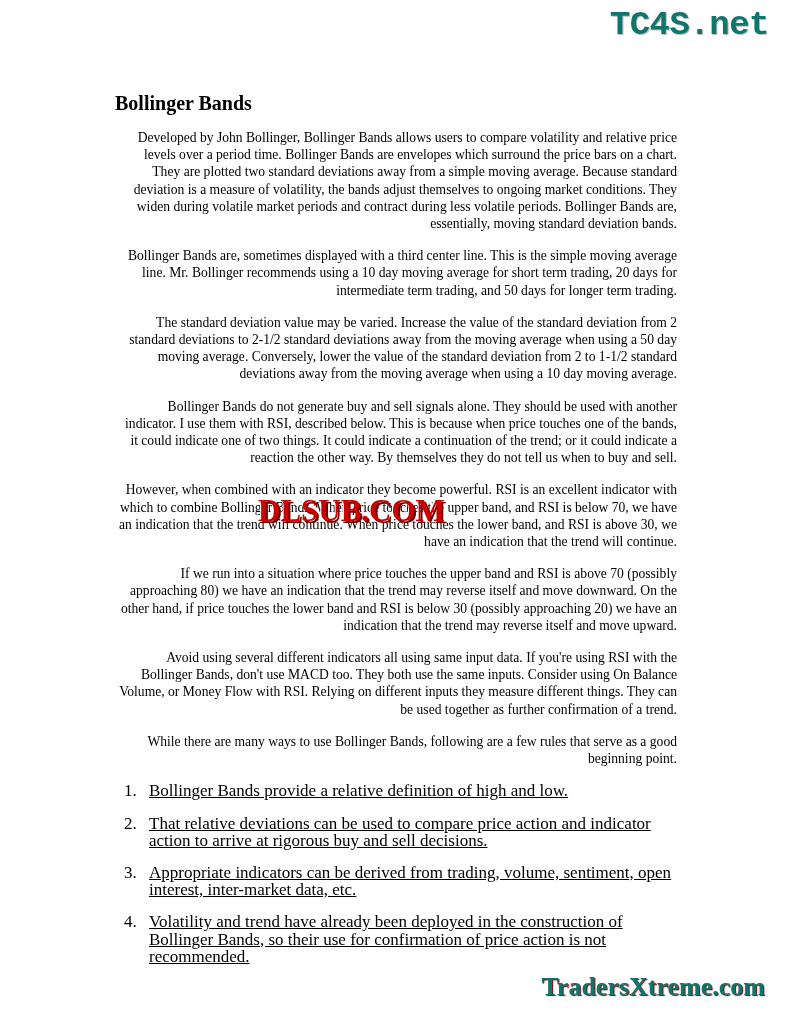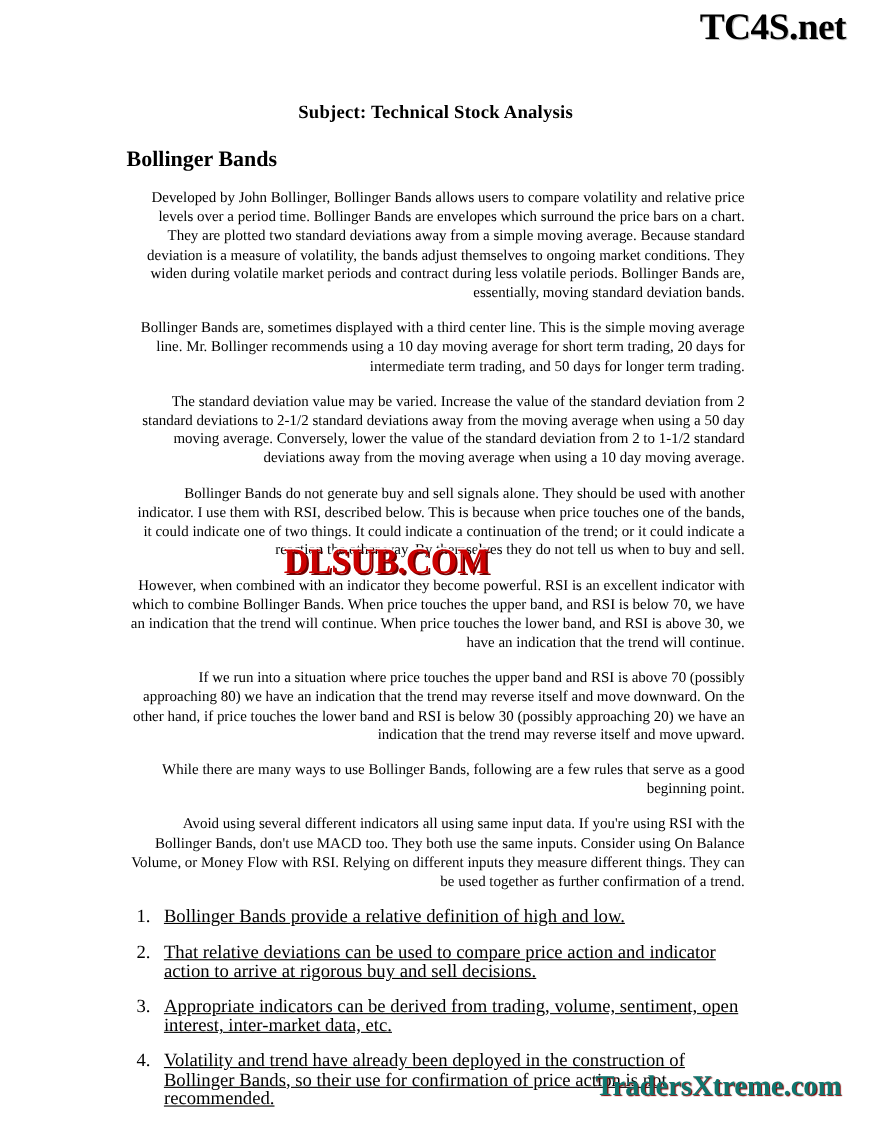--- a/index.html
+++ b/index.html
@@ -14,24 +14,24 @@
     background: #ffffff;
     overflow: hidden;
     font-family: "Liberation Serif", serif;
     color: #000000;
     box-sizing: border-box;
   }
   .watermark-top {
     position: absolute;
     top: 6px;
     right: 22px;
-    font-family: Liberation Serif, serif;
+    font-family: Liberation Mono, monospace;
     font-weight: bold;
     font-size: 34px;
-    color: #000000;
+    color: #0f766e;
     letter-spacing: -0.5px;
     text-shadow: 1px 1px 0 #bdbdbd;
   }
   .watermark-bottom {
     position: absolute;
     bottom: 22px;
     right: 26px;
     font-family: "Liberation Serif", serif;
     font-weight: bold;
     font-size: 26px;
@@ -89,32 +89,31 @@
 </style>
 </head>
 <body>
 
 <div class="page">
 
   <div class="watermark-top">TC4S.net</div>
 
   <div class="content">
 
-    <h1 class="doc-title">Subject: Technical Stock Analysis</h1>
 
     <h2 class="section-title">Bollinger Bands</h2>
 
     <p class="para">Developed by John Bollinger, Bollinger Bands allows users to compare volatility and relative price levels over a period time. Bollinger Bands are envelopes which surround the price bars on a chart. They are plotted two standard deviations away from a simple moving average. Because standard deviation is a measure of volatility, the bands adjust themselves to ongoing market conditions. They widen during volatile market periods and contract during less volatile periods. Bollinger Bands are, essentially, moving standard deviation bands.</p>
     <p class="para">Bollinger Bands are, sometimes displayed with a third center line. This is the simple moving average line. Mr. Bollinger recommends using a 10 day moving average for short term trading, 20 days for intermediate term trading, and 50 days for longer term trading.</p>
     <p class="para">The standard deviation value may be varied. Increase the value of the standard deviation from 2 standard deviations to 2-1/2 standard deviations away from the moving average when using a 50 day moving average. Conversely, lower the value of the standard deviation from 2 to 1-1/2 standard deviations away from the moving average when using a 10 day moving average.</p>
     <p class="para">Bollinger Bands do not generate buy and sell signals alone. They should be used with another indicator. I use them with RSI, described below. This is because when price touches one of the bands, it could indicate one of two things. It could indicate a continuation of the trend; or it could indicate a reaction the other way. By themselves they do not tell us when to buy and sell.</p>
     <p class="para">However, when combined with an indicator they become powerful. RSI is an excellent indicator with which to combine Bollinger Bands. When price touches the upper band, and RSI is below 70, we have an indication that the trend will continue. When price touches the lower band, and RSI is above 30, we have an indication that the trend will continue.</p>
     <p class="para">If we run into a situation where price touches the upper band and RSI is above 70 (possibly approaching 80) we have an indication that the trend may reverse itself and move downward. On the other hand, if price touches the lower band and RSI is below 30 (possibly approaching 20) we have an indication that the trend may reverse itself and move upward.</p>
+    <p class="para">Avoid using several different indicators all using same input data. If you're using RSI with the Bollinger Bands, don't use MACD too. They both use the same inputs. Consider using On Balance Volume, or Money Flow with RSI. Relying on different inputs they measure different things. They can be used together as further confirmation of a trend.</p>
     <p class="para">While there are many ways to use Bollinger Bands, following are a few rules that serve as a good beginning point.</p>
-    <p class="para">Avoid using several different indicators all using same input data. If you're using RSI with the Bollinger Bands, don't use MACD too. They both use the same inputs. Consider using On Balance Volume, or Money Flow with RSI. Relying on different inputs they measure different things. They can be used together as further confirmation of a trend.</p>
 
     <ol class="rules">
       <li>Bollinger Bands provide a relative definition of high and low.</li>
       <li>That relative deviations can be used to compare price action and indicator action to arrive at rigorous buy and sell decisions.</li>
       <li>Appropriate indicators can be derived from trading, volume, sentiment, open interest, inter-market data, etc.</li>
       <li>Volatility and trend have already been deployed in the construction of Bollinger Bands, so their use for confirmation of price action is not recommended.</li>
     </ol>
 
   </div>
 

